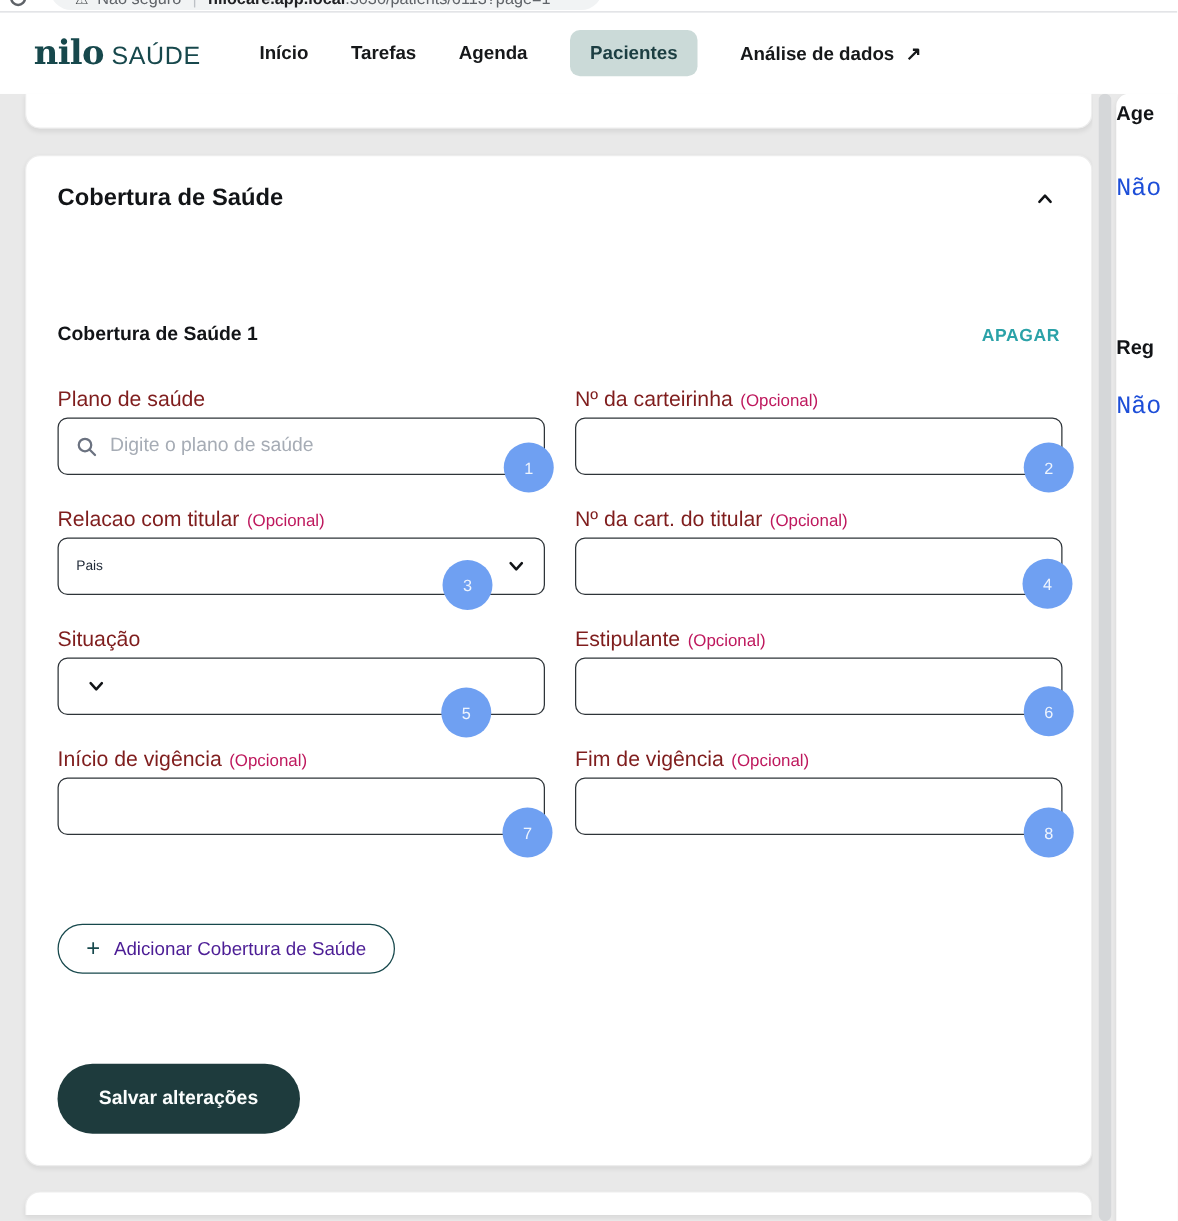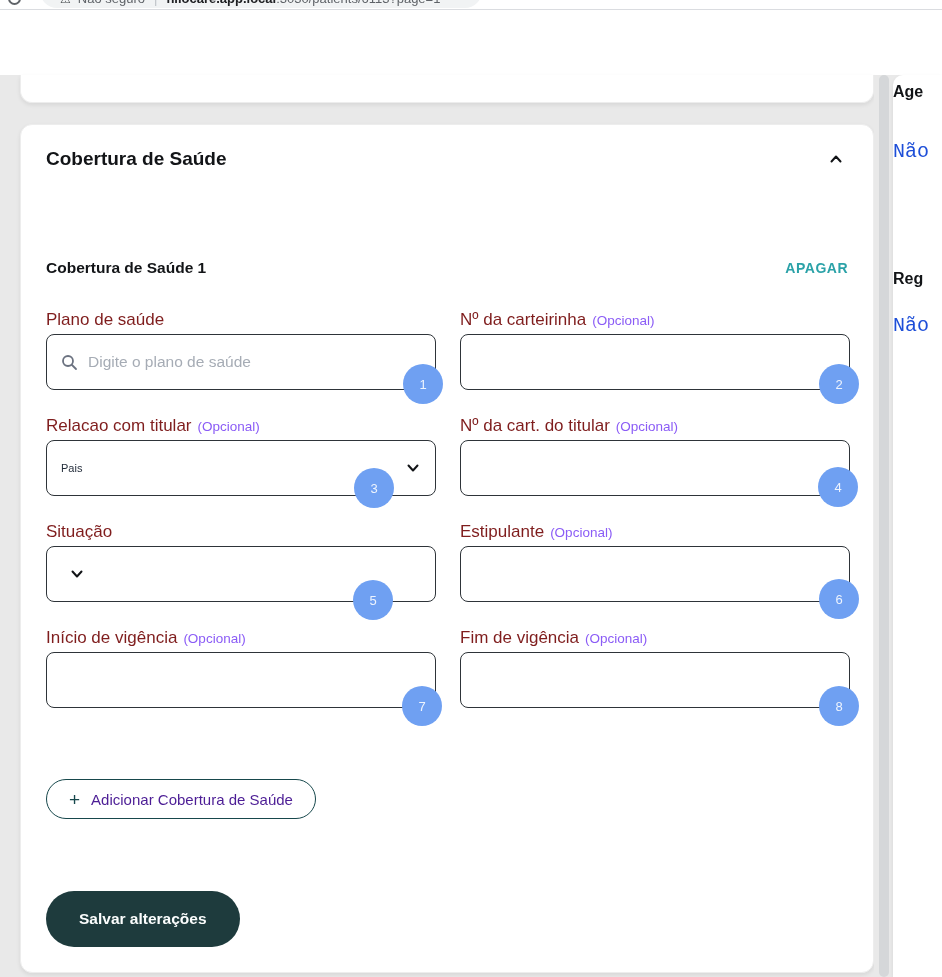--- a/index.html
+++ b/index.html
@@ -41,22 +41,22 @@
   .collapse-btn { width:24px; height:24px; display:flex; align-items:center; justify-content:center; cursor:pointer; }
 
   .section-row { display:flex; align-items:center; justify-content:space-between; margin-top:88px; }
   .section-title { font-size:15.5px; font-weight:bold; color:#121417; }
   .delete-btn { font-size:14px; font-weight:bold; color:#2BA2A8; letter-spacing:0.5px; cursor:pointer; }
 
   .fields { display:grid; grid-template-columns:390px 390px; column-gap:24px; row-gap:26px; margin-top:33px; }
   .field {}
   .label-row { height:16px; margin-bottom:8px; display:flex; align-items:baseline; }
   .flabel { font-size:17px; font-weight:normal; color:#7f1d1d; }
-  .fopt { font-size:13.5px; color:#8b5cf6; margin-left:6px; }
-  .inputbox { position:relative; height:56px; border:1px solid #2E3439; border-radius:8px; background:#fff; display:flex; align-items:center; padding:0 14px; cursor:text; }
+  .fopt { font-size:13.5px; color:#be185d; margin-left:6px; }
+  .inputbox { position:relative; height:46px; border:1px solid #2E3439; border-radius:8px; background:#fff; display:flex; align-items:center; padding:0 14px; cursor:text; }
   .inputbox input { border:none; outline:none; background:transparent; flex:1; font-family:"Liberation Sans",sans-serif; font-size:15.5px; color:#1F2937; min-width:0; }
   .inputbox input::placeholder { color:#A6ACB5; }
   .inputbox.select { cursor:pointer; }
   .sel-value { font-size:11px; color:#1F2937; flex:1; }
   .icon-search { margin-right:10px; flex:0 0 auto; }
   .icon-chevron { flex:0 0 auto; margin-left:8px; }
 
   .marker { position:absolute; width:40px; height:40px; border-radius:50%; background:#6FA0F2; color:rgba(255,255,255,0.88); font-size:13px; display:flex; align-items:center; justify-content:center; z-index:3; }
 
   .add-btn { margin-top:71px; display:inline-flex; align-items:center; height:40px; padding:0 22px; border:1.5px solid #17484C; border-radius:21px; background:#fff; cursor:pointer; }
@@ -89,20 +89,36 @@
     <div class="reload-circ"></div>
     <div class="omnibox">
       <span class="warn">⚠</span>
       <span class="sec">Não seguro</span>
       <span class="sep">|</span>
       <span class="host">nilocare.app.local</span>
       <span class="path">:3030/patients/6113?page=1</span>
     </div>
   </div>
 
+  <div class="nav">
+    <div class="logo">
+      <span class="nilo">nilo</span>
+      <span class="saude">SAÚDE</span>
+    </div>
+    <div class="nav-links">
+      <div class="nav-link">Início</div>
+      <div class="nav-link">Tarefas</div>
+      <div class="nav-link">Agenda</div>
+      <div class="nav-link active">Pacientes</div>
+      <div class="nav-link">
+        <span>Análise de dados</span>
+        <span class="ext">↗</span>
+      </div>
+    </div>
+  </div>
 
   <div class="page">
 
     <div class="main-col">
 
       <div class="card partial-top"></div>
 
       <div class="card main-card">
 
         <div class="card-header">

